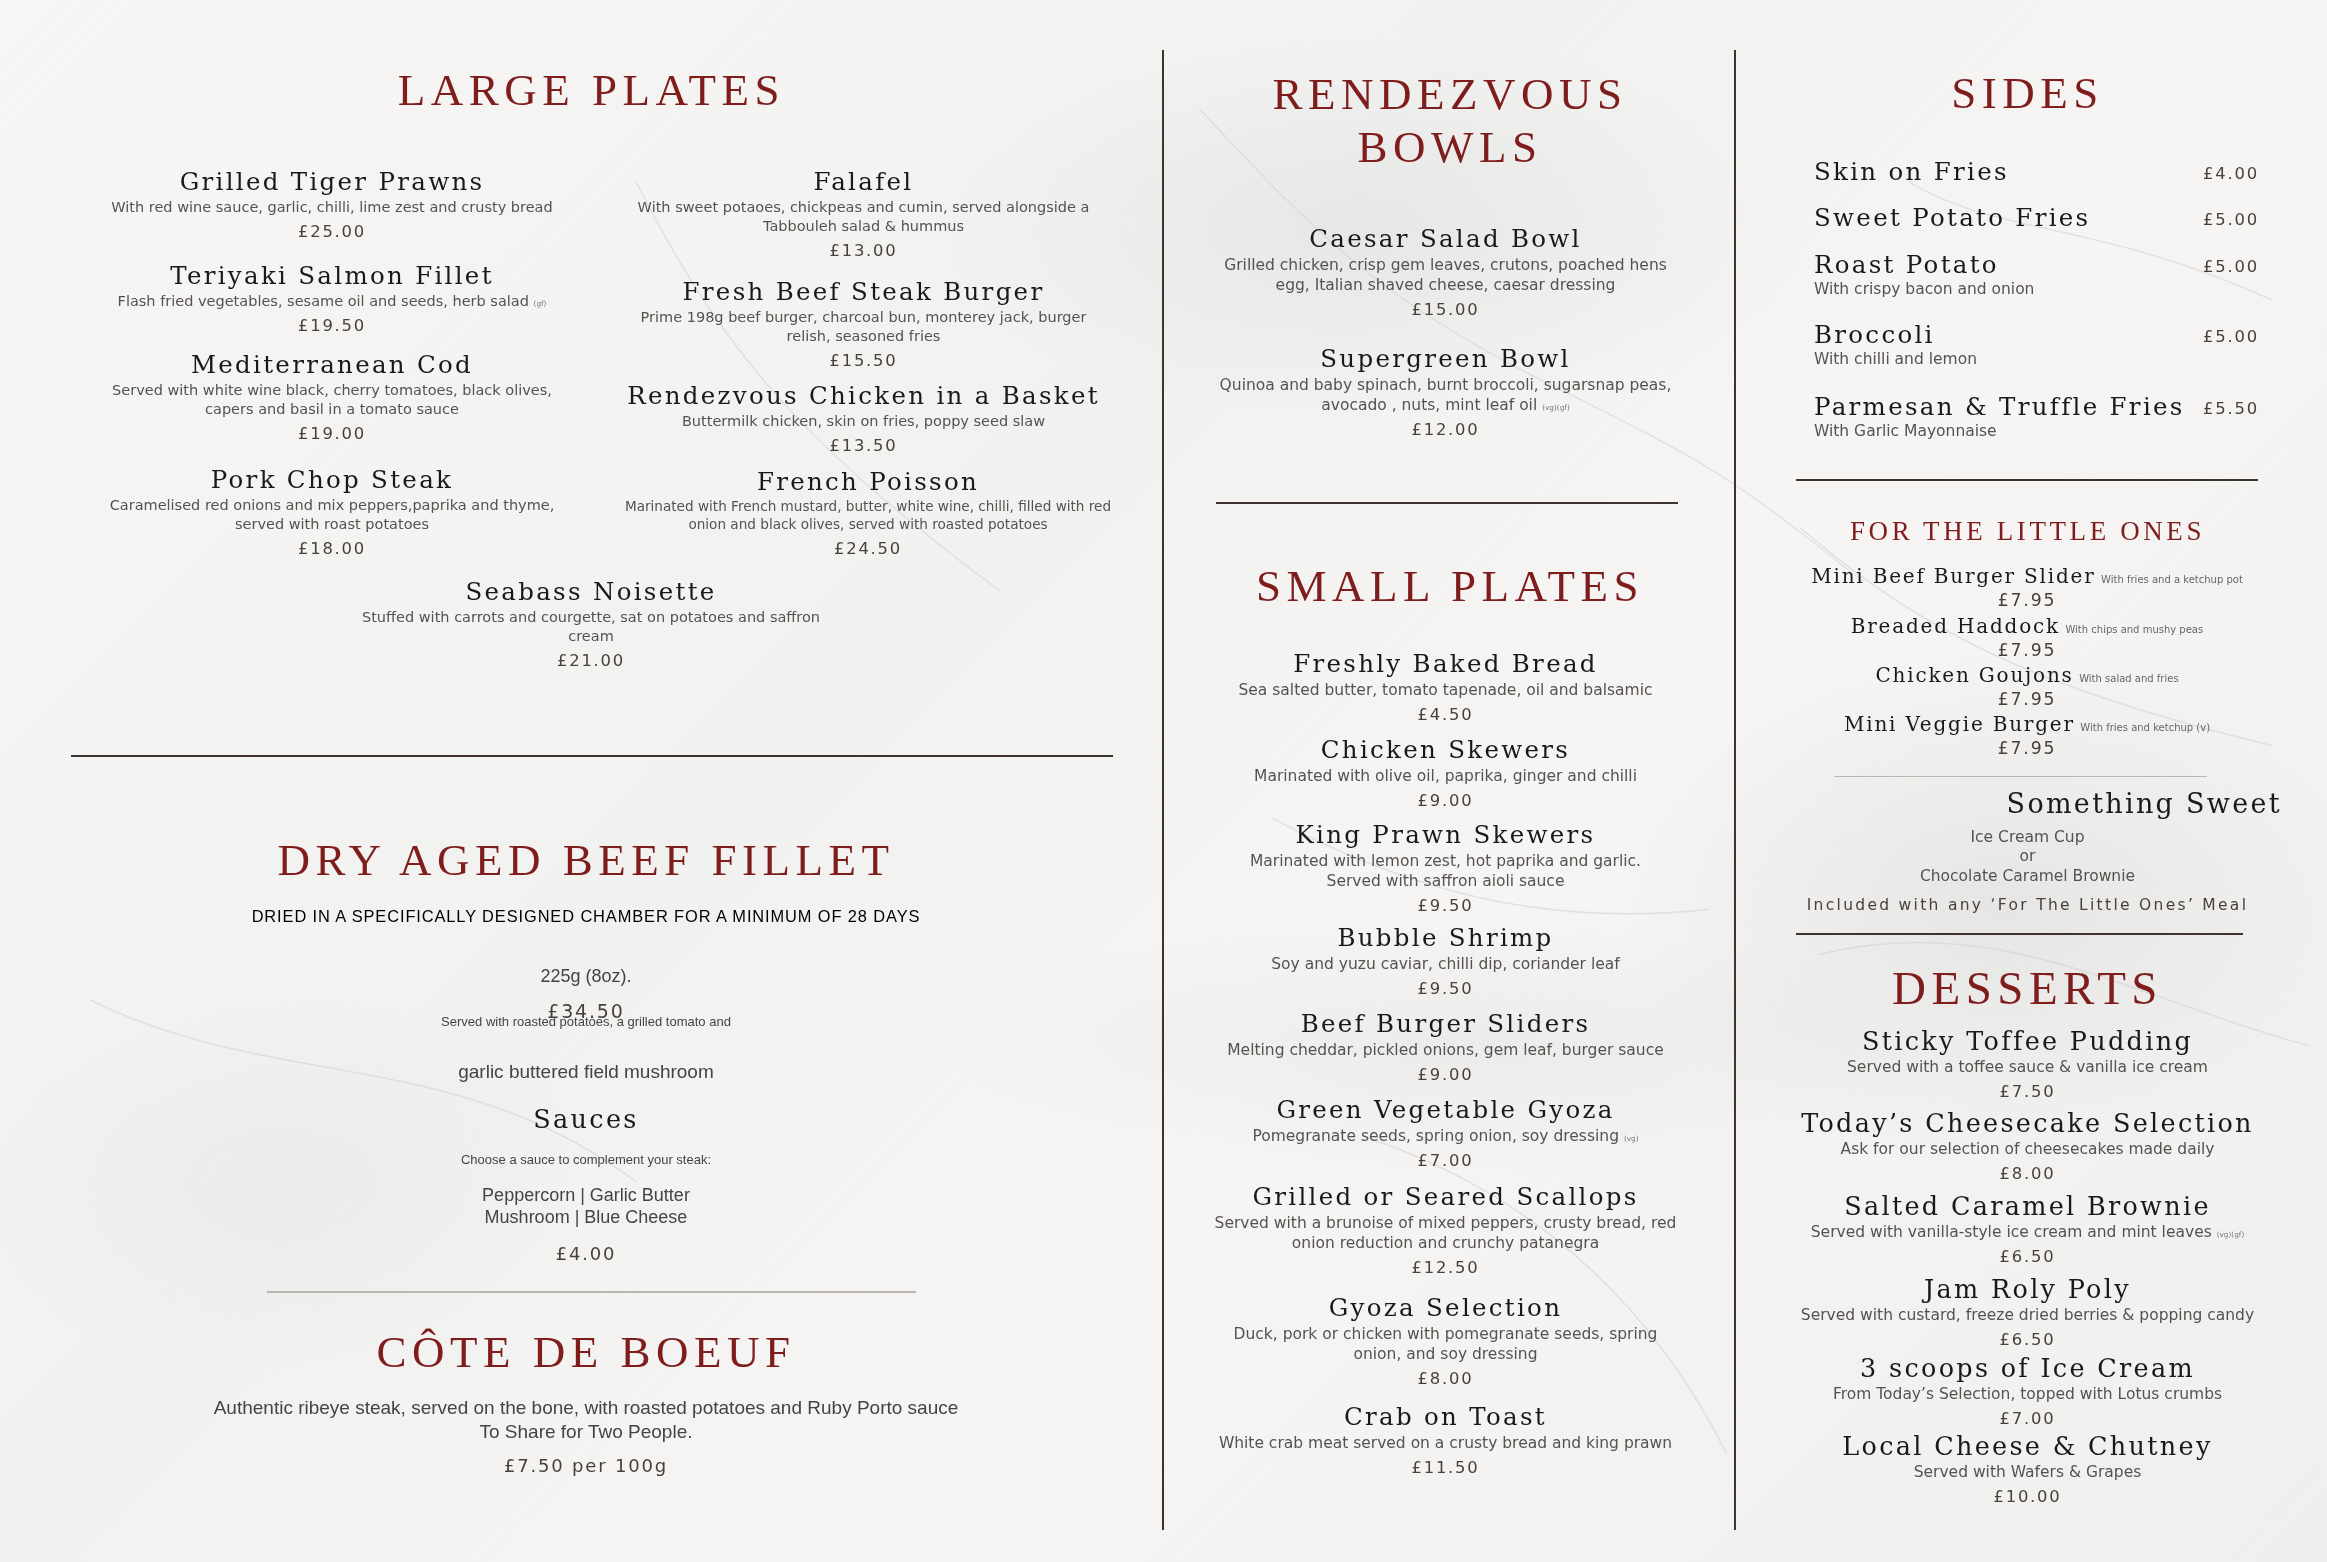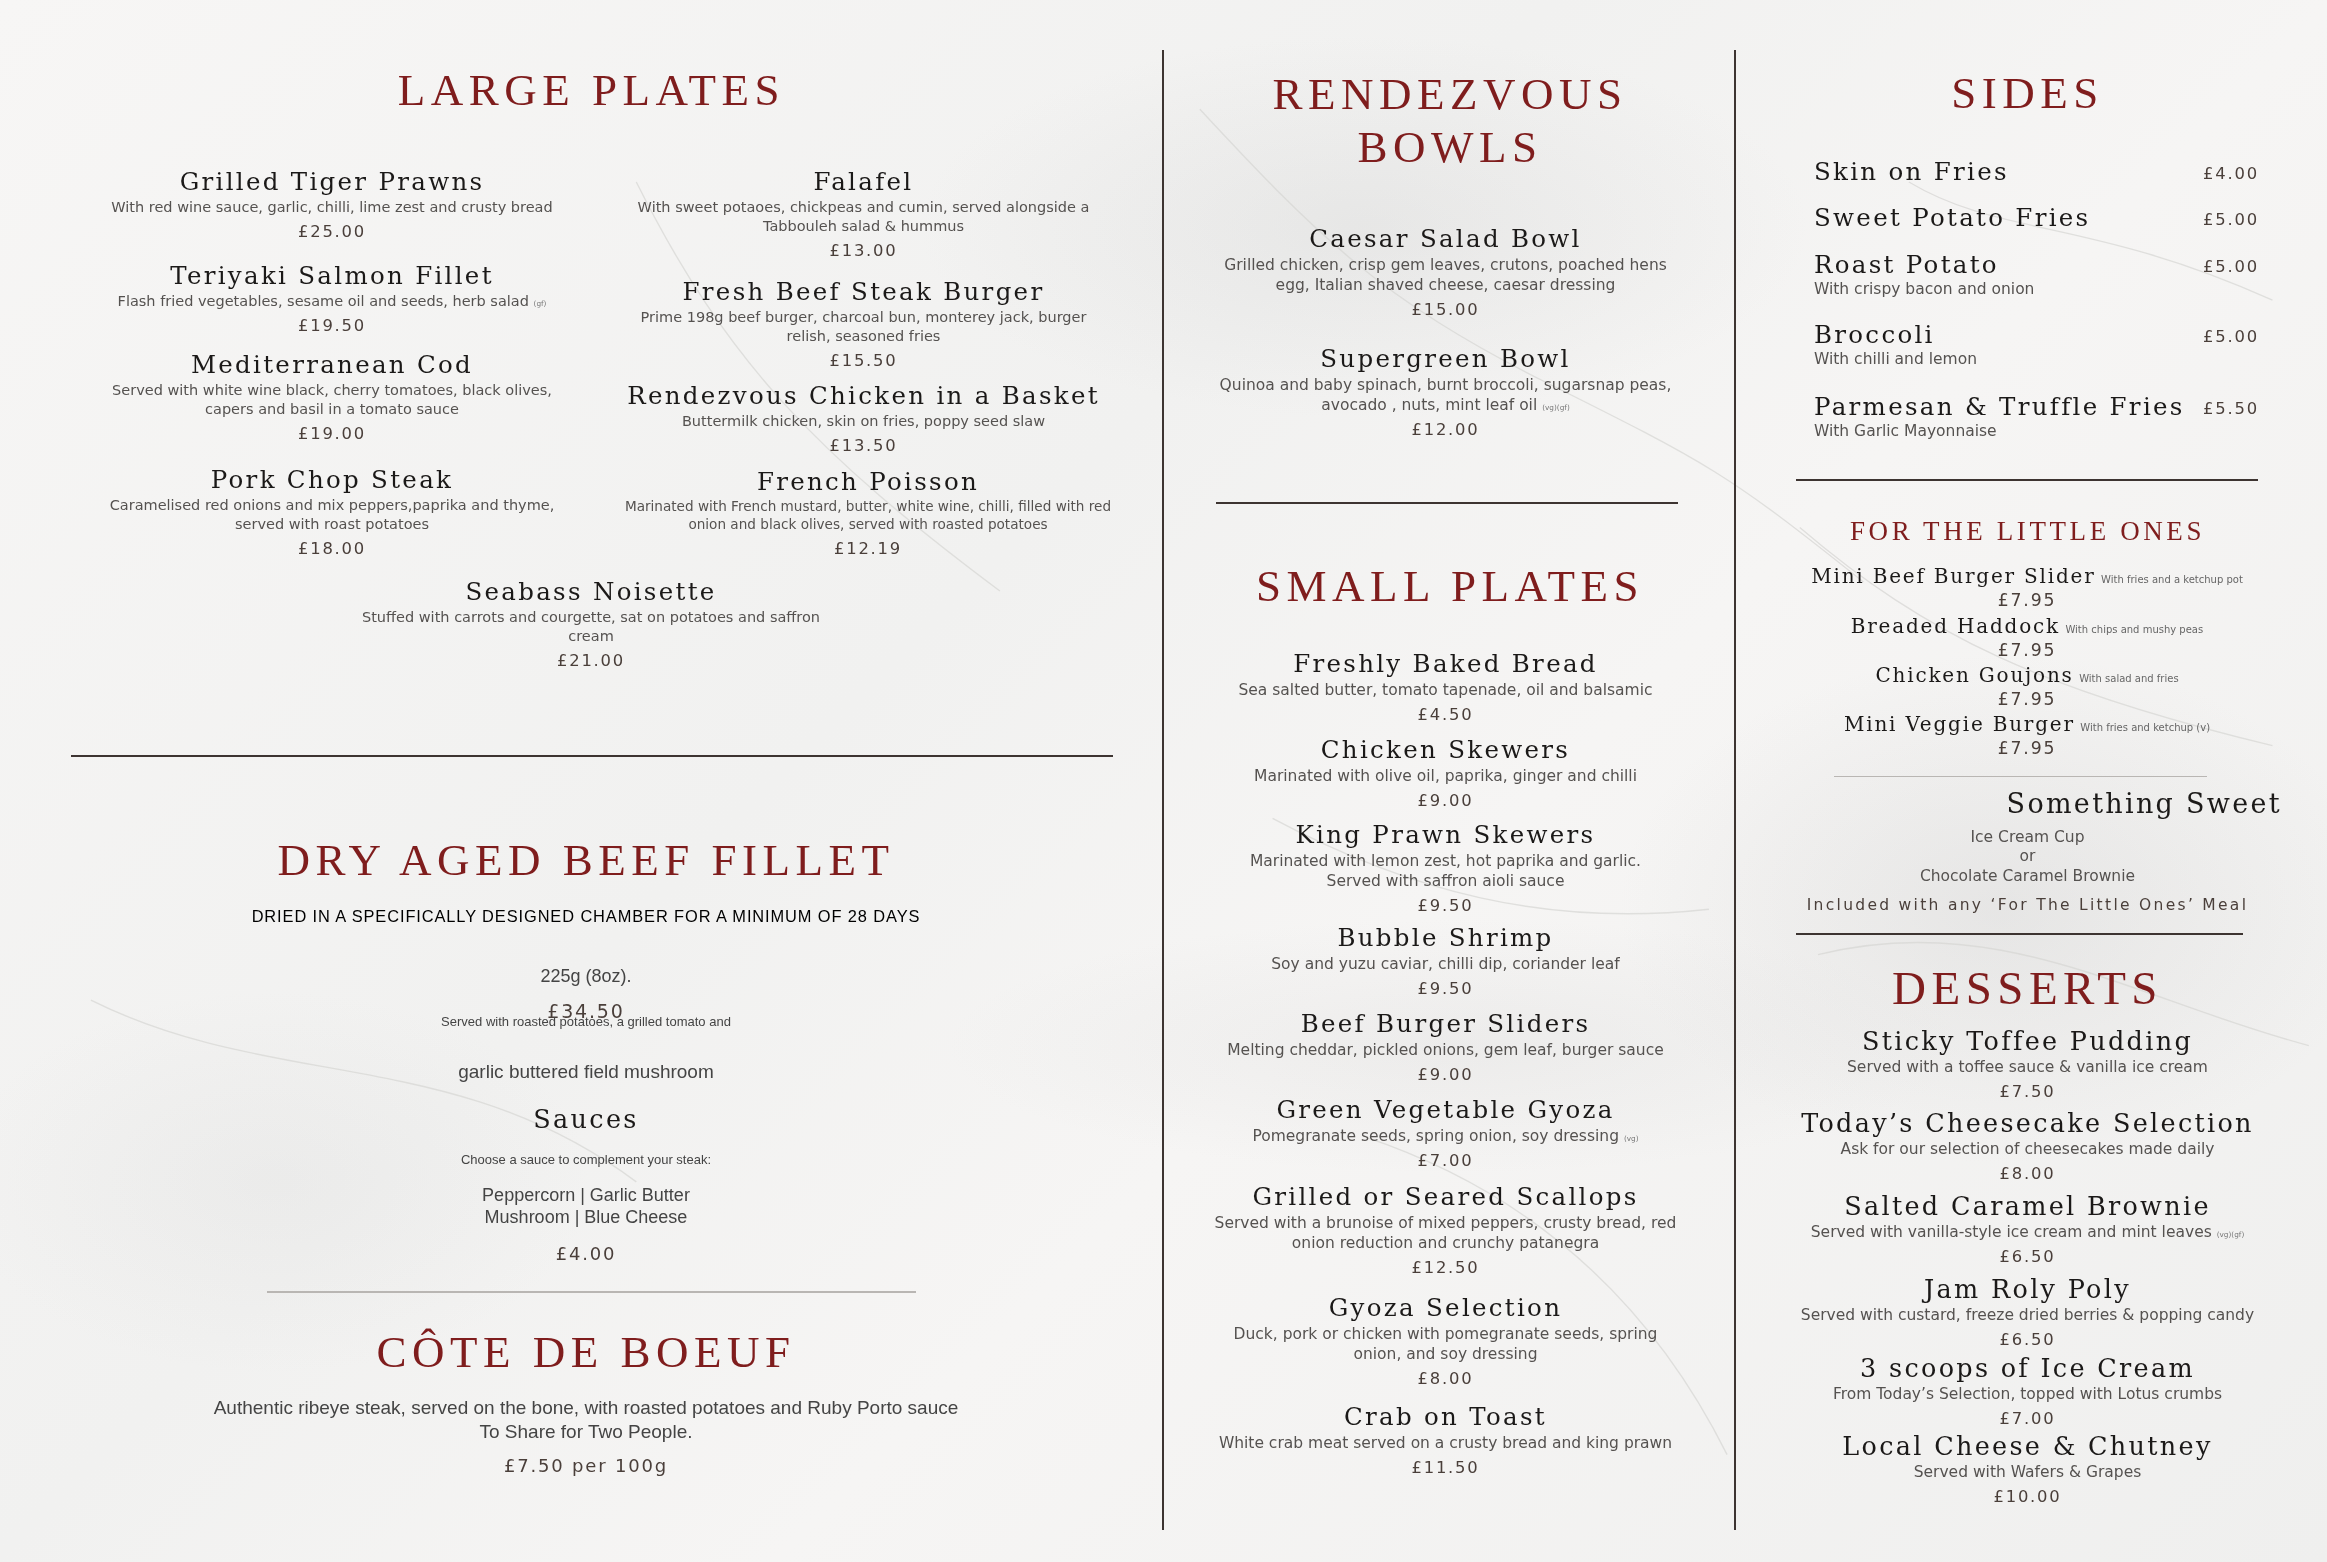--- a/index.html
+++ b/index.html
@@ -143,21 +143,21 @@
 
   <div class="lp-item" style="left:91px; width:482px; top:466px;">
     <div class="item-name">Pork Chop Steak</div>
     <div class="item-desc">Caramelised red onions and mix peppers,paprika and thyme, served with roast potatoes</div>
     <div class="price">£18.00</div>
   </div>
 
   <div class="lp-item" style="left:618px; width:500px; top:468px;">
     <div class="item-name">French Poisson</div>
     <div class="item-desc" style="font-size:13.6px;">Marinated with French mustard, butter, white wine, chilli, filled with red onion and black olives, served with roasted potatoes</div>
-    <div class="price">£12.19</div>
+    <div class="price">£24.50</div>
   </div>
 
   <div class="lp-item" style="left:341px; width:500px; top:578px;">
     <div class="item-name">Seabass Noisette</div>
     <div class="item-desc">Stuffed with carrots and courgette, sat on potatoes and saffron cream</div>
     <div class="price">£21.00</div>
   </div>
 </section>
 
 <div class="hr" style="left:71px; top:755px; width:1042px; height:1.8px;"></div>

